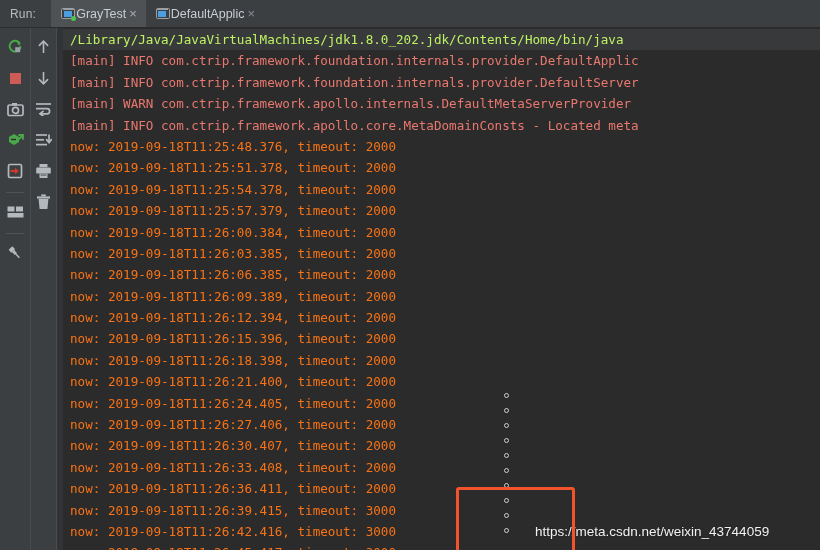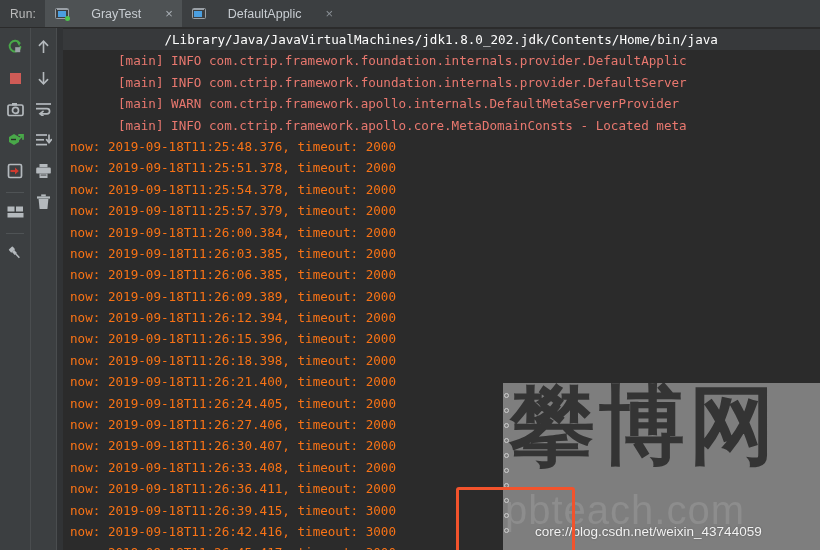--- a/index.html
+++ b/index.html
@@ -19,28 +19,28 @@
   
   #tabbar {
     position: absolute; left: 0; top: 0;
     width: 820px; height: 28px;
     background: #3c3f41;
     display: flex; align-items: stretch;
     border-bottom: 1px solid #2b2b2b;
   }
   #run-label {
     display: flex; align-items: center;
-    padding: 0 9px 0 10px;
+    padding: 0 15px 0 10px;
     font-size: 12px; color: #bbbbbb;
     letter-spacing: .2px;
     white-space: nowrap;
   }
   .tab {
     display: flex; align-items: center;
-    gap: 22px;
+    gap: 1px;
     padding: 0 9px 0 10px;
     font-size: 12.5px;
     color: #c8cdd2;
     white-space: nowrap;
     cursor: default;
     position: relative;
   }
   .tab.active { background: #4e5254; }
   .tab-ico {
     position: relative;
@@ -118,22 +118,22 @@
     line-height: 21.4px;
     white-space: pre;
     padding-top: 1px;
   }
   .cline {
     height: 21.4px;
     padding-left: 7px;
     color: #f97316;
     white-space: pre;
   }
-  .cline.cmd   { color: #ffffff; background: #37393b; display:inline-block; min-width:100%;text-align:center; }
-  .cline.err   { color: #e9786f; margin-left: 48px; }
+  .cline.cmd   { color: #bef264; background: #37393b; display:inline-block; min-width:100%; }
+  .cline.err   { color: #e9786f; }
 
   
   #wm {
     position: absolute; left: 503px; top: 383px;
     width: 317px; height: 167px;
     background: rgba(150,150,150,0.78);
     overflow: hidden;
     pointer-events: none;
   }
   #wm-cn {
@@ -320,33 +320,29 @@
         <rect x="5.2" y="0.4" width="4.6" height="2" fill="#b4b9bd"></rect>
         <path d="M2.6 5 L12.4 5 L11.4 15 L3.6 15 Z" fill="#b4b9bd"></path>
       </svg>
     </div>
   </div>
 
   <div id="gutter"></div>
 
   <div id="console"><div class="cline cmd">/Library/Java/JavaVirtualMachines/jdk1.8.0_202.jdk/Contents/Home/bin/java </div><div class="cline err">[main] INFO com.ctrip.framework.foundation.internals.provider.DefaultApplic</div><div class="cline err">[main] INFO com.ctrip.framework.foundation.internals.provider.DefaultServer</div><div class="cline err">[main] WARN com.ctrip.framework.apollo.internals.DefaultMetaServerProvider</div><div class="cline err">[main] INFO com.ctrip.framework.apollo.core.MetaDomainConsts - Located meta</div><div class="cline out">now: 2019-09-18T11:25:48.376, timeout: 2000</div><div class="cline out">now: 2019-09-18T11:25:51.378, timeout: 2000</div><div class="cline out">now: 2019-09-18T11:25:54.378, timeout: 2000</div><div class="cline out">now: 2019-09-18T11:25:57.379, timeout: 2000</div><div class="cline out">now: 2019-09-18T11:26:00.384, timeout: 2000</div><div class="cline out">now: 2019-09-18T11:26:03.385, timeout: 2000</div><div class="cline out">now: 2019-09-18T11:26:06.385, timeout: 2000</div><div class="cline out">now: 2019-09-18T11:26:09.389, timeout: 2000</div><div class="cline out">now: 2019-09-18T11:26:12.394, timeout: 2000</div><div class="cline out">now: 2019-09-18T11:26:15.396, timeout: 2000</div><div class="cline out">now: 2019-09-18T11:26:18.398, timeout: 2000</div><div class="cline out">now: 2019-09-18T11:26:21.400, timeout: 2000</div><div class="cline out">now: 2019-09-18T11:26:24.405, timeout: 2000</div><div class="cline out">now: 2019-09-18T11:26:27.406, timeout: 2000</div><div class="cline out">now: 2019-09-18T11:26:30.407, timeout: 2000</div><div class="cline out">now: 2019-09-18T11:26:33.408, timeout: 2000</div><div class="cline out">now: 2019-09-18T11:26:36.411, timeout: 2000</div><div class="cline out">now: 2019-09-18T11:26:39.415, timeout: 3000</div><div class="cline out">now: 2019-09-18T11:26:42.416, timeout: 3000</div><div class="cline out">now: 2019-09-18T11:26:45.417, timeout: 3000</div></div>
 
-  <div id="wm">
-    <div id="wm-cn">攀博网</div>
-    <div id="wm-en">pbteach.com</div>
-  </div>
   <div id="wm-dots">
     <i></i>
       <i></i>
       <i></i>
       <i></i>
       <i></i>
       <i></i>
       <i></i>
       <i></i>
       <i></i>
       <i></i>
   </div>
-  <div id="wm-url">core://blog.csdn.net/weixin_43744059</div>
+  <div id="wm-url">https://meta.csdn.net/weixin_43744059</div>
 
   <div id="redbox"></div>
 
 </div>
 
 </body></html>

